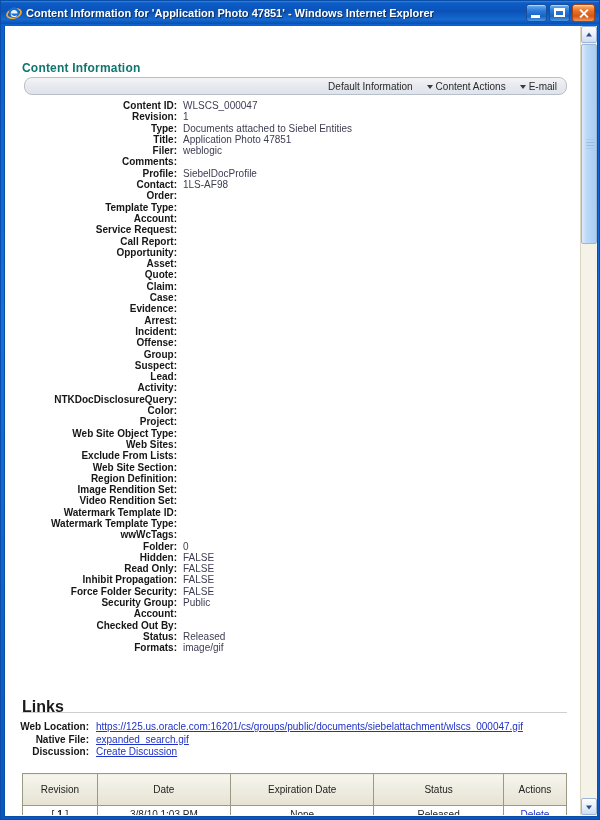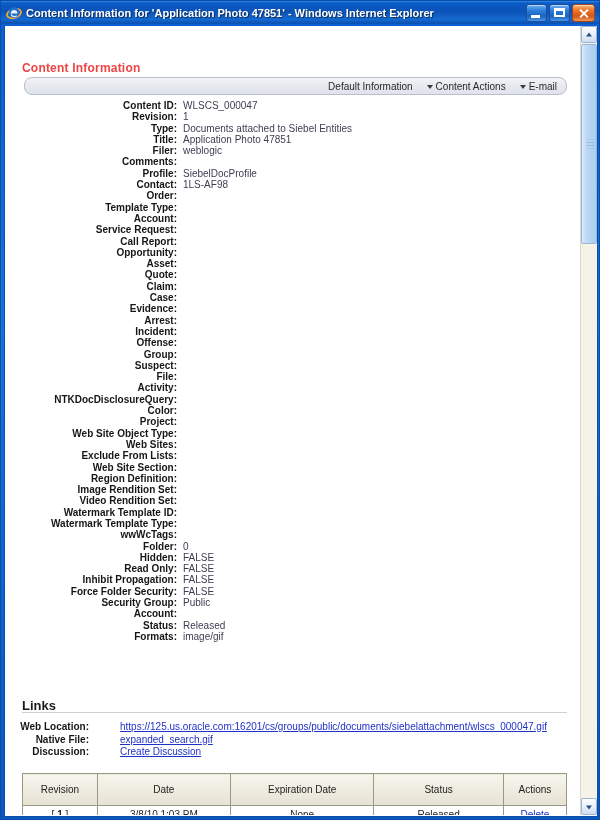--- a/index.html
+++ b/index.html
@@ -84,21 +84,21 @@
   #sb-thumb .grip{
     position:absolute;left:4px;top:50%;transform:translateY(-50%);
     width:8px;height:9px;opacity:.5;
     background:repeating-linear-gradient(180deg,#7fa6d6 0 1px,transparent 1px 3px);
   }
 
   
   #content{position:absolute;left:0;top:0;width:560px;padding:0;}
   h1#heading{
     margin:0;position:absolute;left:17px;top:35px;
-    font-size:12px;font-weight:bold;color:#ef4444;letter-spacing:.2px;
+    font-size:12px;font-weight:bold;color:#0f766e;letter-spacing:.2px;
   }
   #toolbar{
     position:absolute;left:19px;top:51px;width:543px;height:18px;
     box-sizing:border-box;
     border:1px solid #b9bfc9;border-radius:8px;
     background:linear-gradient(180deg,#f3f4f6 0%,#e8eaef 45%,#dfe3ec 100%);
     display:flex;align-items:center;justify-content:flex-end;
     font-size:10px;color:#2a2a2a;
   }
   #toolbar .titem{margin-right:14px;white-space:nowrap;display:flex;align-items:center;gap:3px;}
@@ -116,33 +116,33 @@
     font-weight:bold;color:#161616;padding-right:0px;
     font-size:10px;
   }
   .fval{
     display:inline-block;padding-left:6px;color:#3d3d52;font-size:10px;
   }
 
   
   #links-sec{position:absolute;left:0;top:672px;width:560px;}
   #links-title{
-    position:absolute;left:17px;top:0;font-size:13px;font-weight:bold;color:#1a1a1a;
+    position:absolute;left:17px;top:0;font-size:16px;font-weight:bold;color:#1a1a1a;
   }
   #links-rule{
     position:absolute;left:17px;top:14px;width:545px;height:1px;
     background:#cfcfcf;
   }
   #links-rows{position:absolute;left:0;top:23px;}
   .lrow{height:12.5px;line-height:12.5px;white-space:nowrap;font-size:10px;}
   .llabel{
     display:inline-block;width:84px;text-align:right;
     font-weight:bold;color:#161616;font-size:10px;
   }
-  .lval{display:inline-block;padding-left:7px;font-size:10px;margin-left:24px;}
+  .lval{display:inline-block;padding-left:7px;font-size:10px;}
   .lval a{color:#2031c8;text-decoration:underline;}
 
   
   #revtable{
     position:absolute;left:17px;top:747px;width:545px;
     border-collapse:collapse;font-size:10px;
     border:1px solid #9a9a84;
   }
   #revtable th{
     background:linear-gradient(180deg,#f7f6ee 0%,#eeece0 50%,#e6e3d4 100%);
@@ -230,21 +230,21 @@
             <div class="frow"><span class="flabel">Asset:</span><span class="fval"></span></div>
             <div class="frow"><span class="flabel">Quote:</span><span class="fval"></span></div>
             <div class="frow"><span class="flabel">Claim:</span><span class="fval"></span></div>
             <div class="frow"><span class="flabel">Case:</span><span class="fval"></span></div>
             <div class="frow"><span class="flabel">Evidence:</span><span class="fval"></span></div>
             <div class="frow"><span class="flabel">Arrest:</span><span class="fval"></span></div>
             <div class="frow"><span class="flabel">Incident:</span><span class="fval"></span></div>
             <div class="frow"><span class="flabel">Offense:</span><span class="fval"></span></div>
             <div class="frow"><span class="flabel">Group:</span><span class="fval"></span></div>
             <div class="frow"><span class="flabel">Suspect:</span><span class="fval"></span></div>
-            <div class="frow"><span class="flabel">File:</span><span class="fval"></span></div>
+            <div class="frow"><span class="flabel">Lead:</span><span class="fval"></span></div>
             <div class="frow"><span class="flabel">Activity:</span><span class="fval"></span></div>
             <div class="frow"><span class="flabel">NTKDocDisclosureQuery:</span><span class="fval"></span></div>
             <div class="frow"><span class="flabel">Color:</span><span class="fval"></span></div>
             <div class="frow"><span class="flabel">Project:</span><span class="fval"></span></div>
             <div class="frow"><span class="flabel">Web Site Object Type:</span><span class="fval"></span></div>
             <div class="frow"><span class="flabel">Web Sites:</span><span class="fval"></span></div>
             <div class="frow"><span class="flabel">Exclude From Lists:</span><span class="fval"></span></div>
             <div class="frow"><span class="flabel">Web Site Section:</span><span class="fval"></span></div>
             <div class="frow"><span class="flabel">Region Definition:</span><span class="fval"></span></div>
             <div class="frow"><span class="flabel">Image Rendition Set:</span><span class="fval"></span></div>
@@ -252,20 +252,21 @@
             <div class="frow"><span class="flabel">Watermark Template ID:</span><span class="fval"></span></div>
             <div class="frow"><span class="flabel">Watermark Template Type:</span><span class="fval"></span></div>
             <div class="frow"><span class="flabel">wwWcTags:</span><span class="fval"></span></div>
             <div class="frow"><span class="flabel">Folder:</span><span class="fval">0</span></div>
             <div class="frow"><span class="flabel">Hidden:</span><span class="fval">FALSE</span></div>
             <div class="frow"><span class="flabel">Read Only:</span><span class="fval">FALSE</span></div>
             <div class="frow"><span class="flabel">Inhibit Propagation:</span><span class="fval">FALSE</span></div>
             <div class="frow"><span class="flabel">Force Folder Security:</span><span class="fval">FALSE</span></div>
             <div class="frow"><span class="flabel">Security Group:</span><span class="fval">Public</span></div>
             <div class="frow"><span class="flabel">Account:</span><span class="fval"></span></div>
+            <div class="frow"><span class="flabel">Checked Out By:</span><span class="fval"></span></div>
             <div class="frow"><span class="flabel">Status:</span><span class="fval">Released</span></div>
             <div class="frow"><span class="flabel">Formats:</span><span class="fval">image/gif</span></div>
           </div>
 
         <div id="links-sec">
           <div id="links-title">Links</div>
           <div id="links-rule"></div>
           <div id="links-rows">
               <div class="lrow"><span class="llabel">Web Location:</span><span class="lval"><a href="#">https://125.us.oracle.com:16201/cs/groups/public/documents/siebelattachment/wlscs_000047.gif</a></span></div>
               <div class="lrow"><span class="llabel">Native File:</span><span class="lval"><a href="#">expanded_search.gif</a></span></div>

